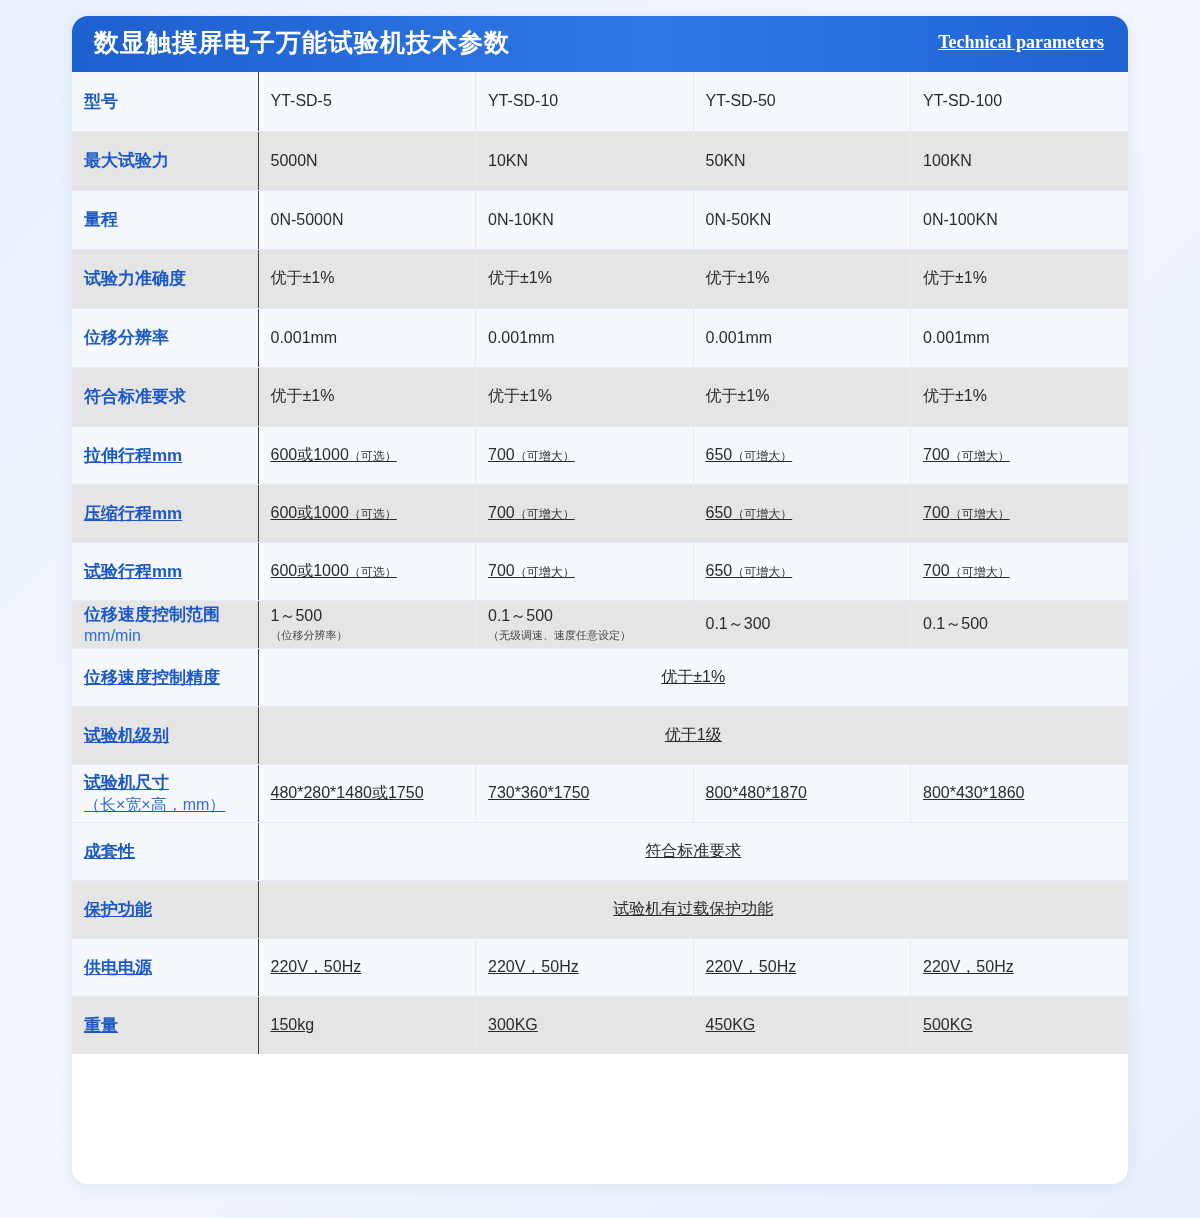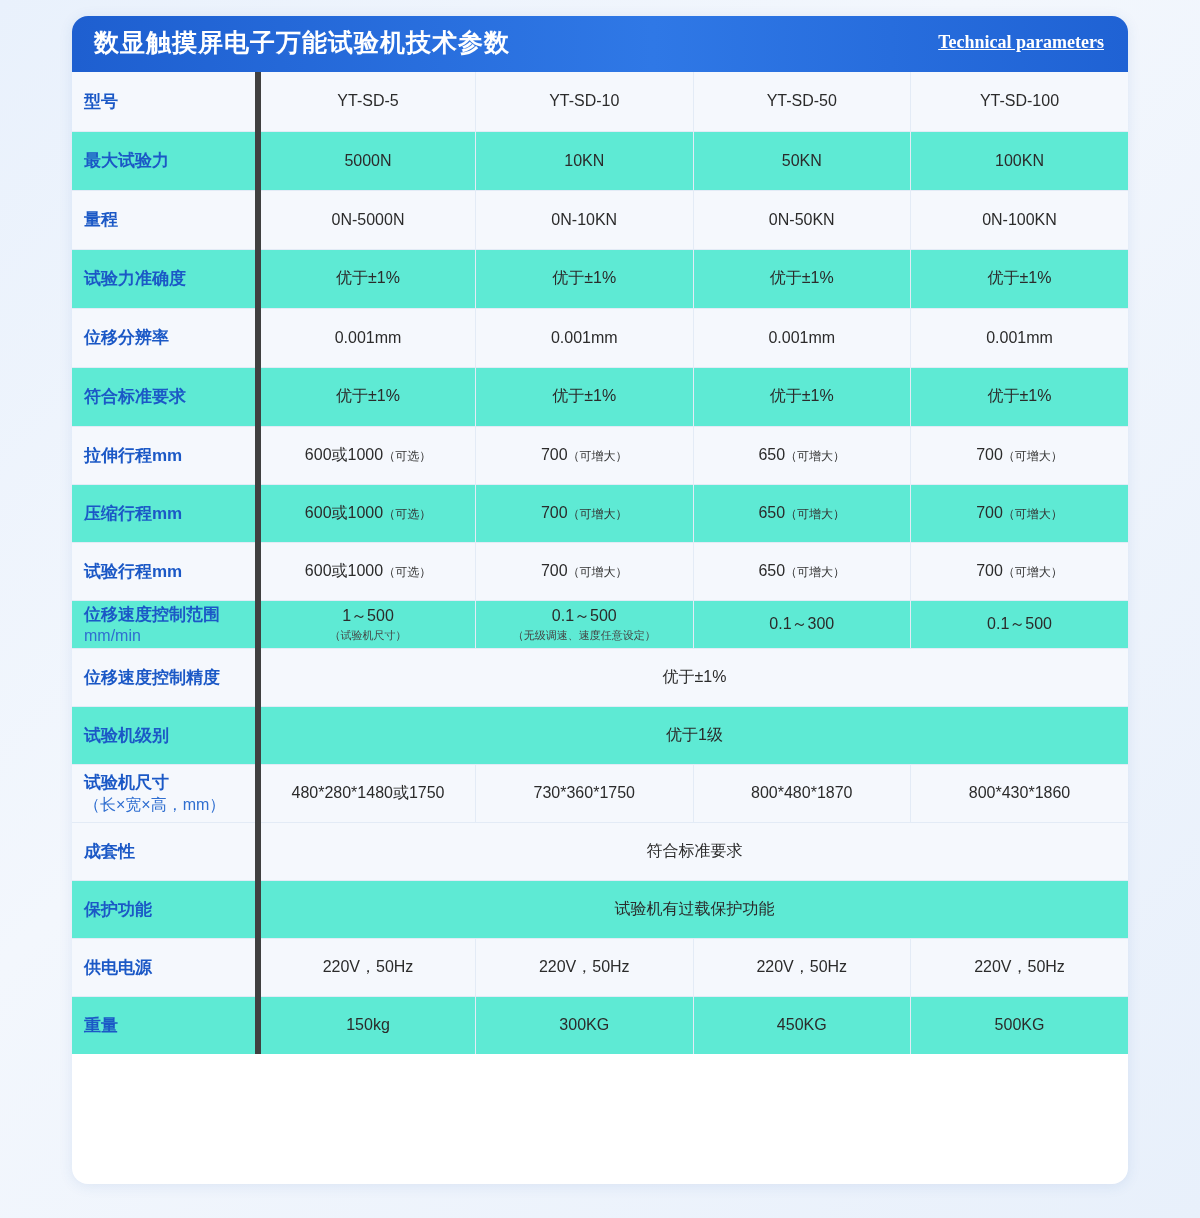--- a/index.html
+++ b/index.html
@@ -58,34 +58,33 @@
     padding: 0 12px;
     vertical-align: middle;
     box-sizing: border-box;
   }
   td.label {
     width: 186px;
     color: #1b58c6;
     font-size: 17px;
     font-weight: bold;
     padding-left: 18px;
-    border-right: 6px solid #404040;
+    border-right: 1px solid #404040;
   }
   td.label .sub {
     display: block;
     font-size: 16px;
     font-weight: normal;
     color: #2f6ed0;
     margin-top: 1px;
   }
   td.val {
     color: #2b2b2b;
     font-size: 16px;
     border-right: 1px solid #e3ebf6;
-    text-align: center;
   }
   td.val:last-child {
     border-right: none;
   }
   td.val .note {
     font-size: 12px;
     color: #333;
   }
   td.val .note2 {
     display: block;
@@ -96,24 +95,24 @@
   td.merged {
     text-align: center;
     color: #2b2b2b;
     font-size: 16px;
     border-right: none;
   }
   tr.r-shade td {
     background: #f5f8fd;
   }
   tr.r-plain td {
-    background: #5eead4;
+    background: #e5e5e5;
   }
   tr.row-tall td { height: 59px; }
-  tr.row-mid td { height: 58px; }
+  tr.row-mid td { height: 58px; text-decoration: underline; }
   tr.row-small td { height: 48px; }
   tr:last-child td { border-bottom: none; }
 </style>
 </head>
 <body>
 
 <div class="page">
 
   <div class="header">
     <div class="header-title-cn">数显触摸屏电子万能试验机技术参数</div>
@@ -180,21 +179,21 @@
         </tr>
         <tr class="r-shade row-mid">
           <td class="label"><span>试验行程mm</span></td>
           <td class="val"><span>600或1000</span><span class="note">（可选）</span></td>
           <td class="val"><span>700</span><span class="note">（可增大）</span></td>
           <td class="val"><span>650</span><span class="note">（可增大）</span></td>
           <td class="val"><span>700</span><span class="note">（可增大）</span></td>
         </tr>
         <tr class="r-plain row-small">
           <td class="label"><span>位移速度控制范围</span><span class="sub">mm/min</span></td>
-          <td class="val"><span>1～500</span><span class="note2">（试验机尺寸）</span></td>
+          <td class="val"><span>1～500</span><span class="note2">（位移分辨率）</span></td>
           <td class="val"><span>0.1～500</span><span class="note2">（无级调速、速度任意设定）</span></td>
           <td class="val"><span>0.1～300</span></td>
           <td class="val"><span>0.1～500</span></td>
         </tr>
         <tr class="r-shade row-mid">
           <td class="label"><span>位移速度控制精度</span></td>
           <td class="merged" colspan="4">优于±1%</td>
         </tr>
         <tr class="r-plain row-mid">
           <td class="label"><span>试验机级别</span></td>

